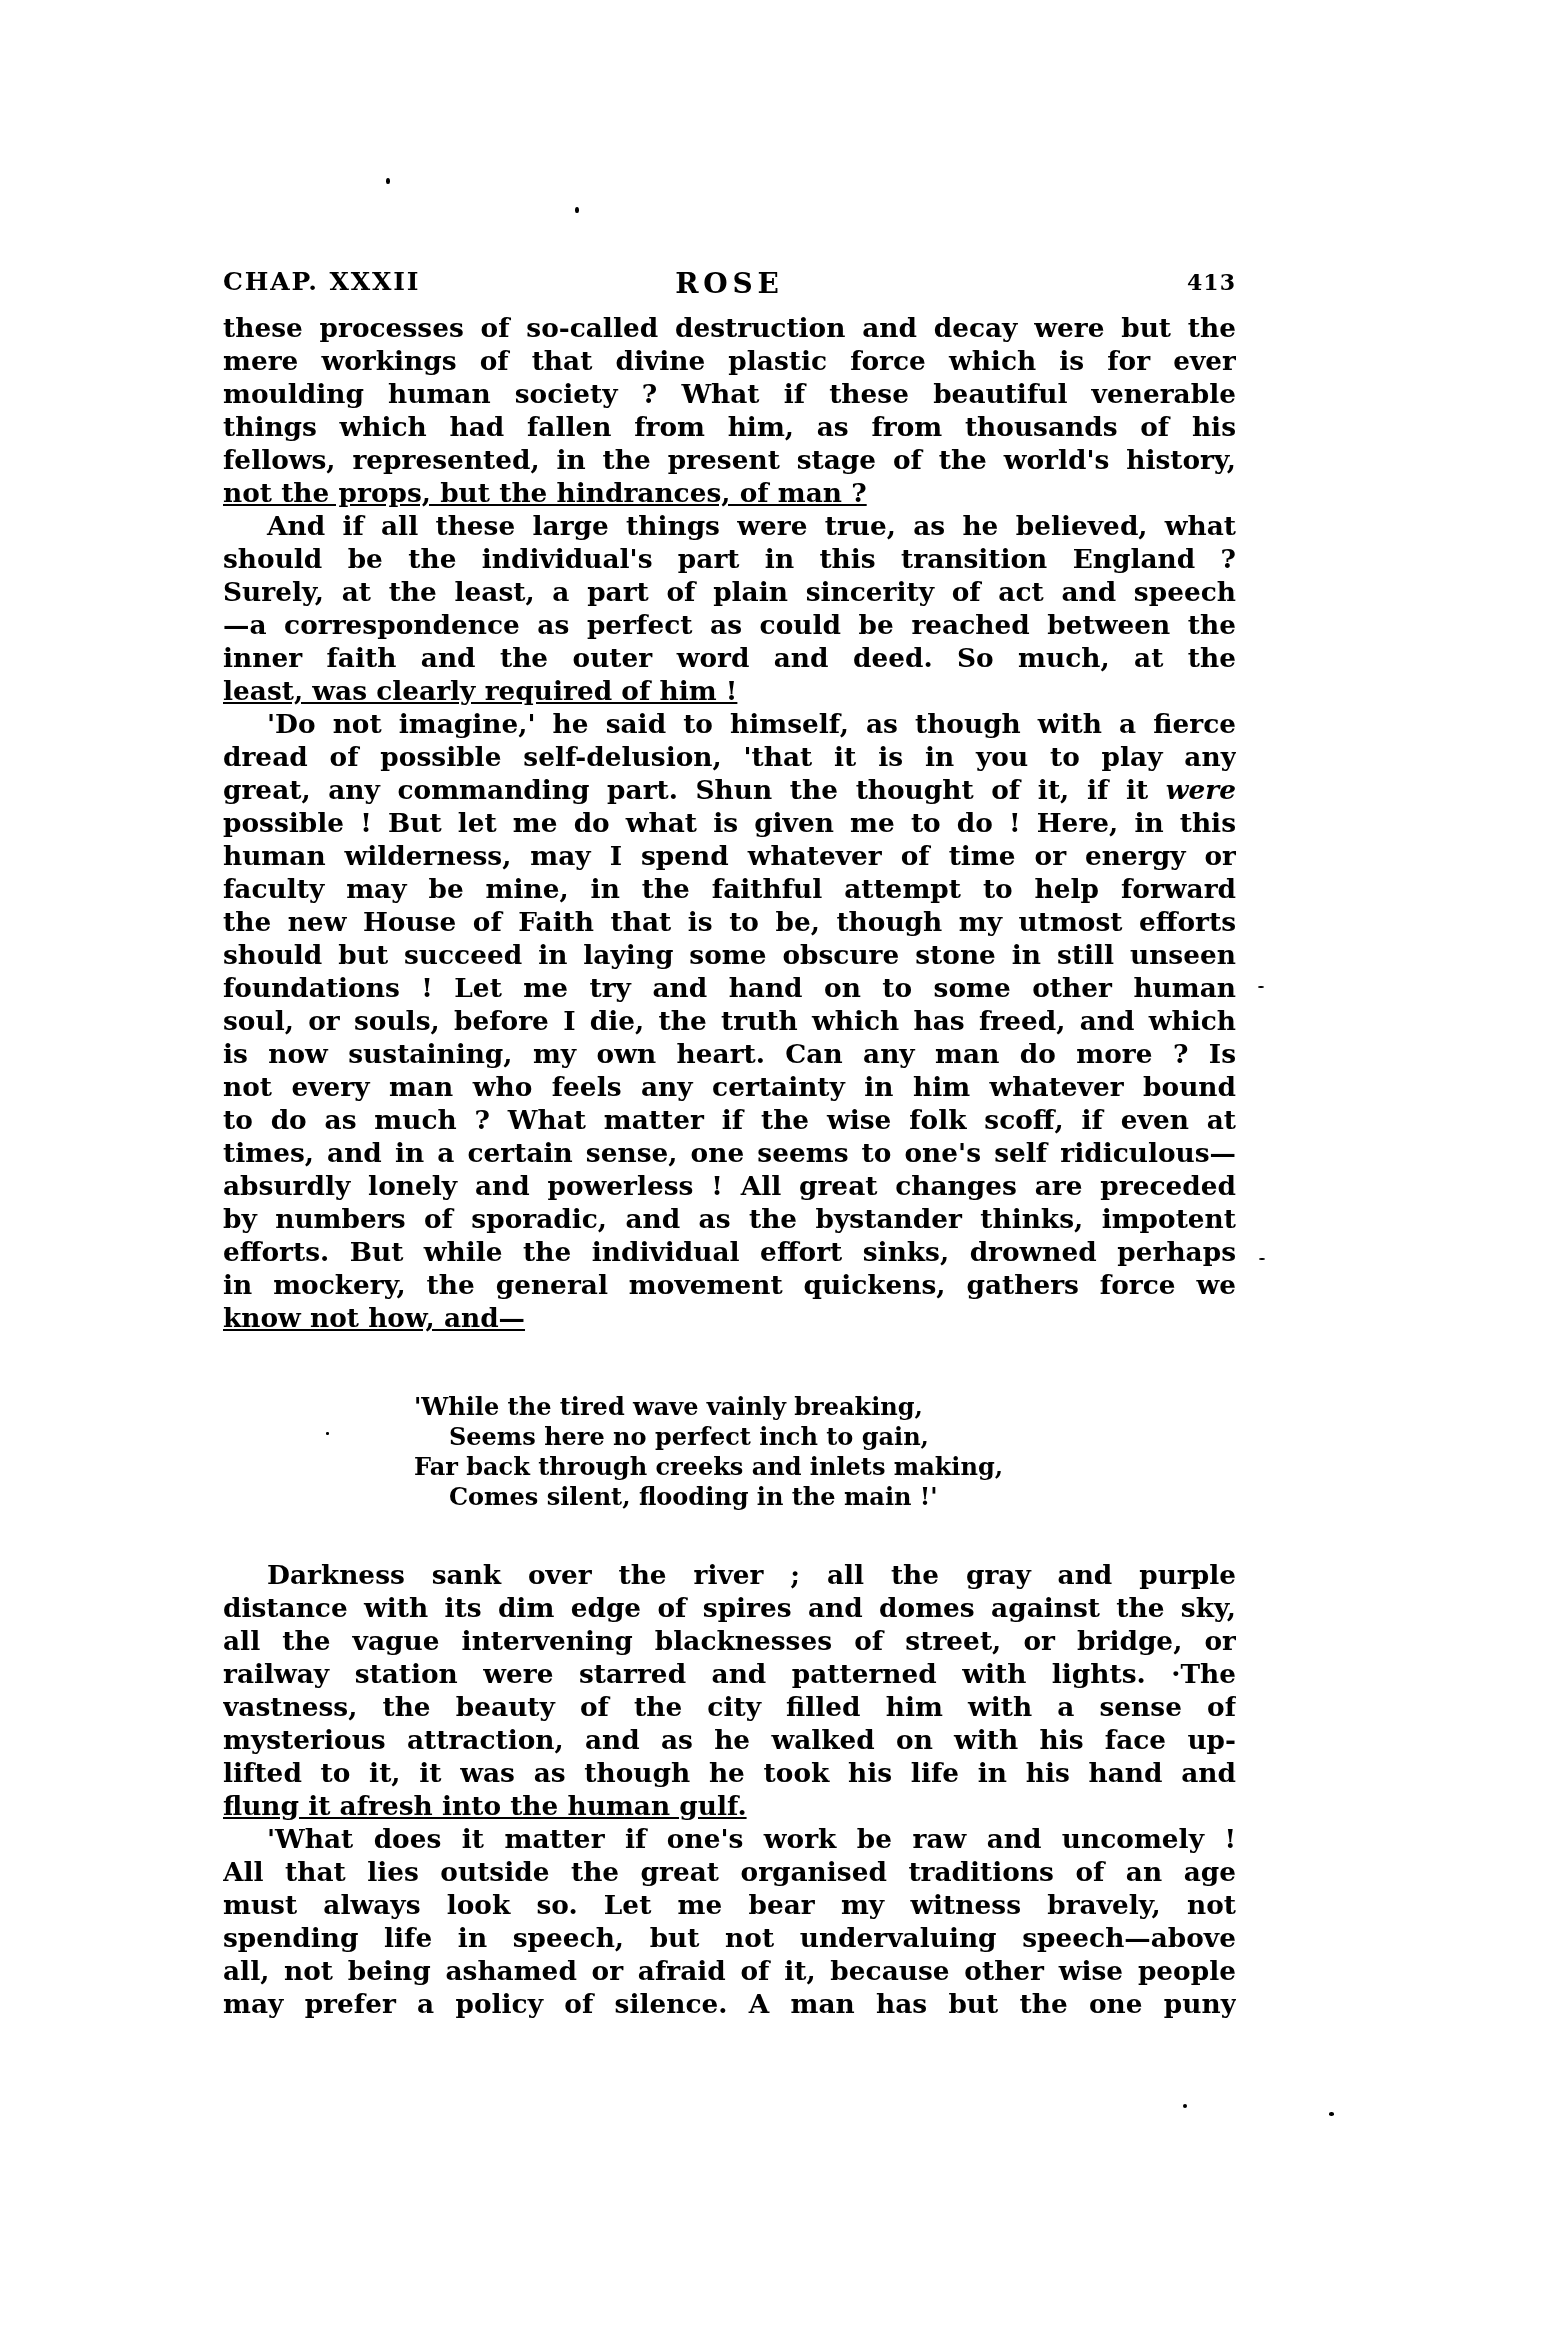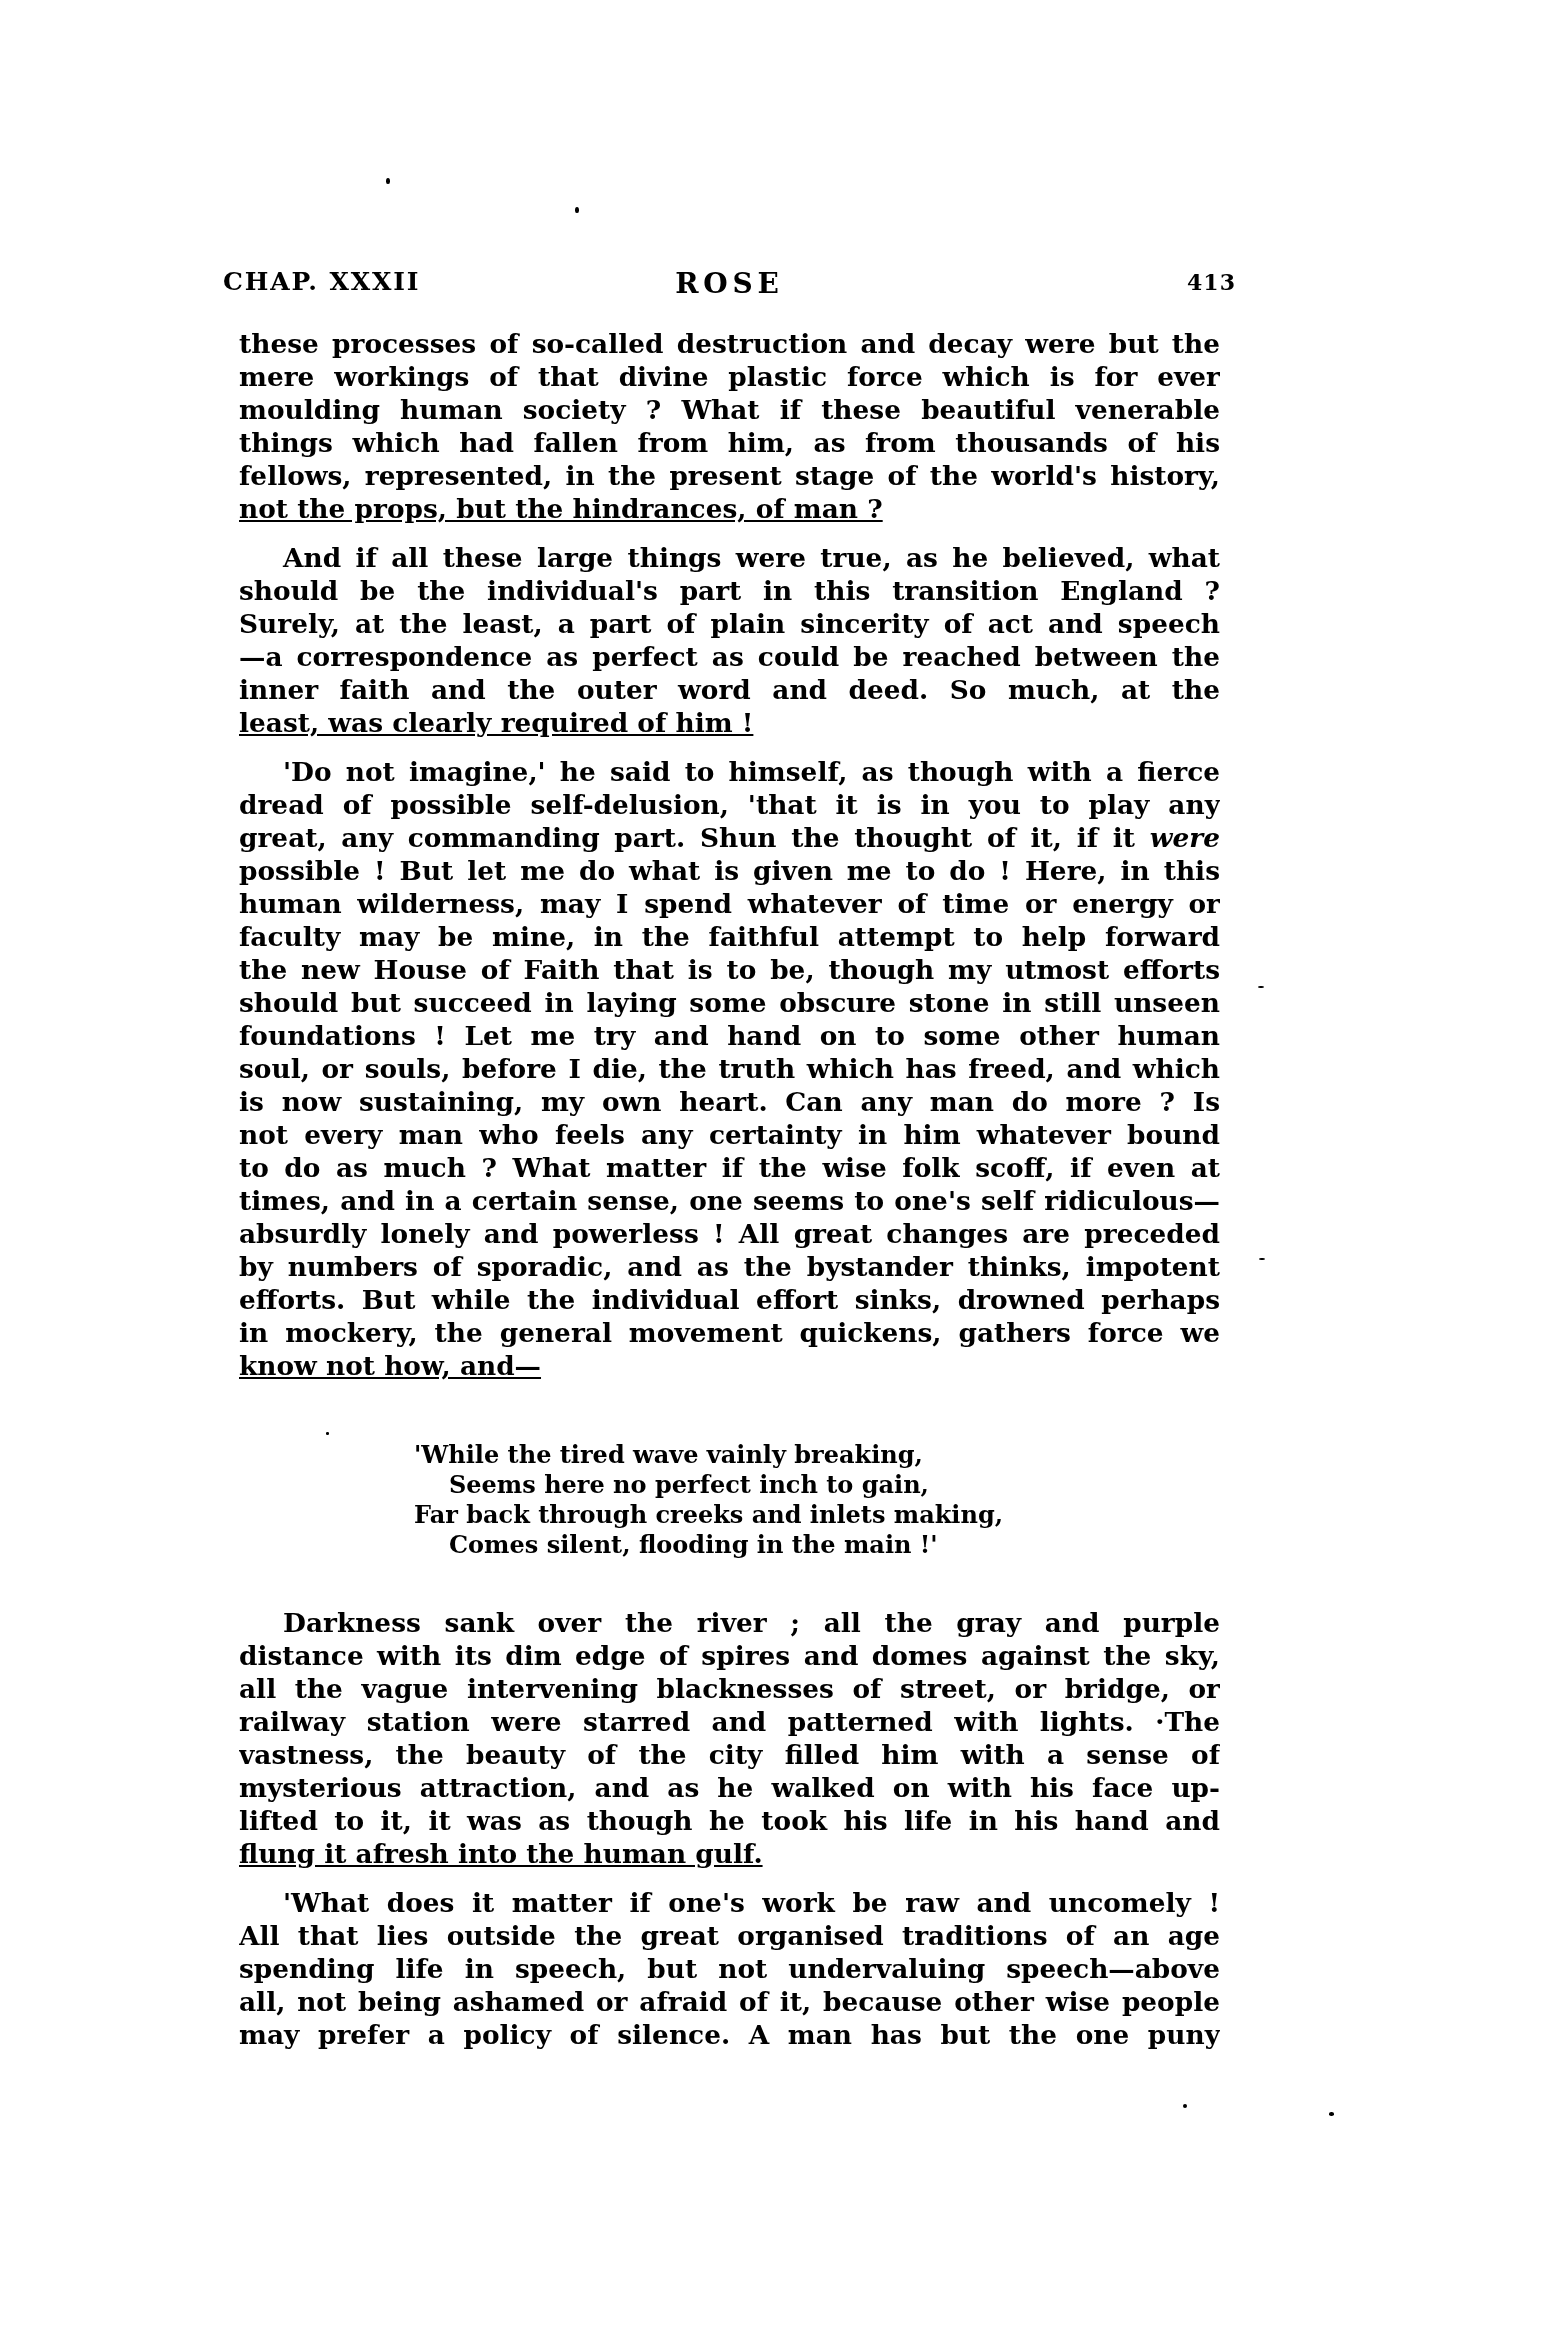--- a/index.html
+++ b/index.html
@@ -24,21 +24,21 @@
     font-size:28px;letter-spacing:4.8px;white-space:nowrap;text-align:center;
   }
   .page-number{
     position:absolute;right:0;top:1.9px;
     font-size:22px;letter-spacing:1px;white-space:nowrap;
   }
   .text-body{
     position:absolute;top:311px;left:223px;width:1013px;
     font-weight:bold;font-size:26.4px;
   }
-  .paragraph{margin:16px;}
+  .paragraph{margin:0;}
   .line{
     height:33px;line-height:33px;
     text-align:justify;
     text-align-last:justify;
     overflow:hidden;
     white-space:normal;
   }
   .line.first{text-indent:44px;}
   .line.last{text-align-last:left;text-decoration:underline;}
   .verse{
@@ -112,20 +112,21 @@
         <div class="line">all the vague intervening blacknesses of street, or bridge, or</div>
         <div class="line">railway station were starred and patterned with lights. ·The</div>
         <div class="line">vastness, the beauty of the city filled him with a sense of</div>
         <div class="line">mysterious attraction, and as he walked on with his face up-</div>
         <div class="line">lifted to it, it was as though he took his life in his hand and</div>
         <div class="line last">flung it afresh into the human gulf.</div>
       </div>
       <div class="paragraph">
         <div class="line first">'What does it matter if one's work be raw and uncomely !</div>
         <div class="line">All that lies outside the great organised traditions of an age</div>
+        <div class="line">must always look so.  Let me bear my witness bravely, not</div>
         <div class="line">spending life in speech, but not undervaluing speech—above</div>
         <div class="line">all, not being ashamed or afraid of it, because other wise people</div>
         <div class="line">may prefer a policy of silence.  A man has but the one puny</div>
       </div>
     </div>
 
 <div class="artifact" style="left: 386px; top: 178px; width: 3.8px; height: 5.8px;"></div>
     <div class="artifact" style="left: 575px; top: 207px; width: 3.8px; height: 5.8px;"></div>
     <div class="artifact" style="left: 1258px; top: 986px; width: 5.8px; height: 2.4px;"></div>
     <div class="artifact" style="left: 1259px; top: 1258px; width: 5.8px; height: 2.4px;"></div>

